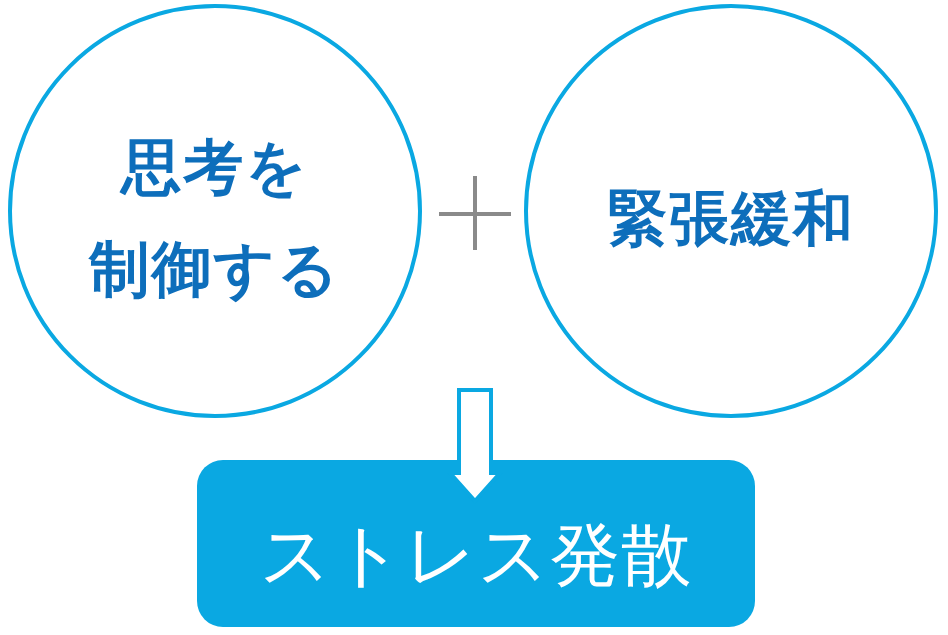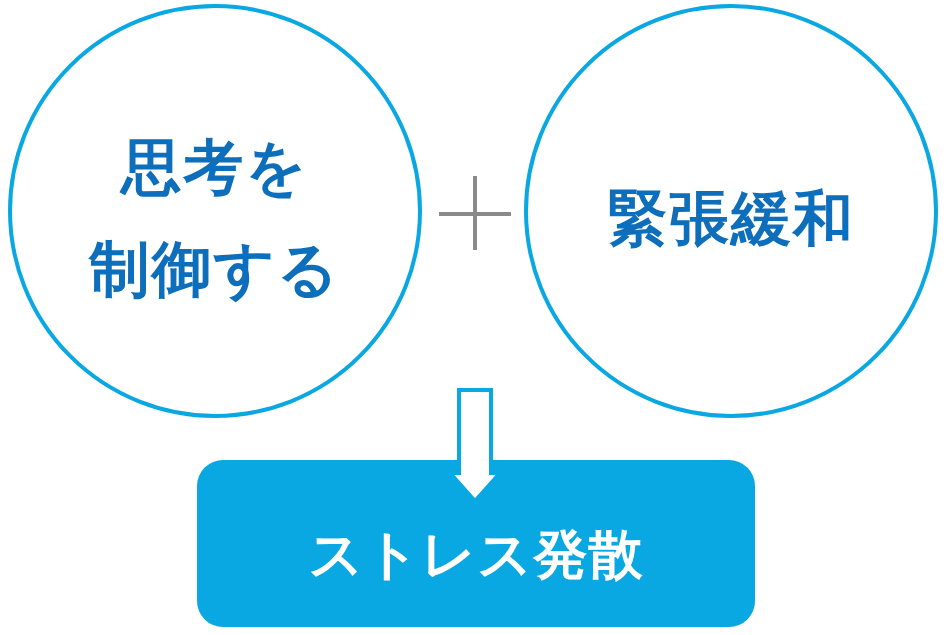--- a/index.html
+++ b/index.html
@@ -69,22 +69,22 @@
     height: 167px;
     background: var(--accent);
     border-radius: 26px;
     display: flex;
     align-items: center;
     justify-content: center;
     padding-top: 24px;
     z-index: 1;
   }
   .result-label {
-    font-size: 54px;
-    font-weight: 700;
+    font-size: 70px;
+    font-weight: 400;
     color: var(--result-text);
     letter-spacing: 1px;
     white-space: nowrap;
   }
   .arrow-svg {
     position: absolute;
     left: 447px;
     top: 388px;
     width: 56px;
     height: 116px;

